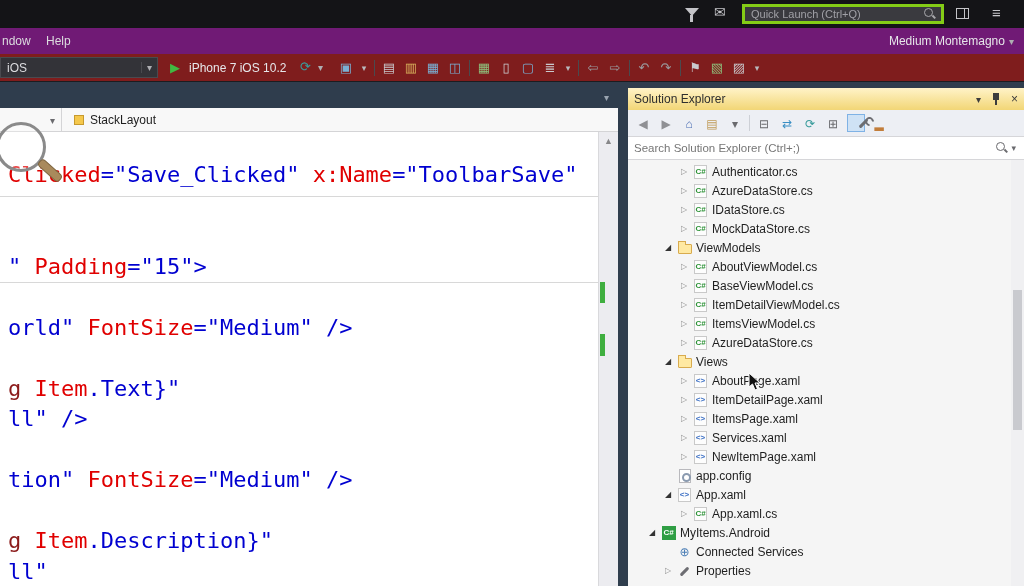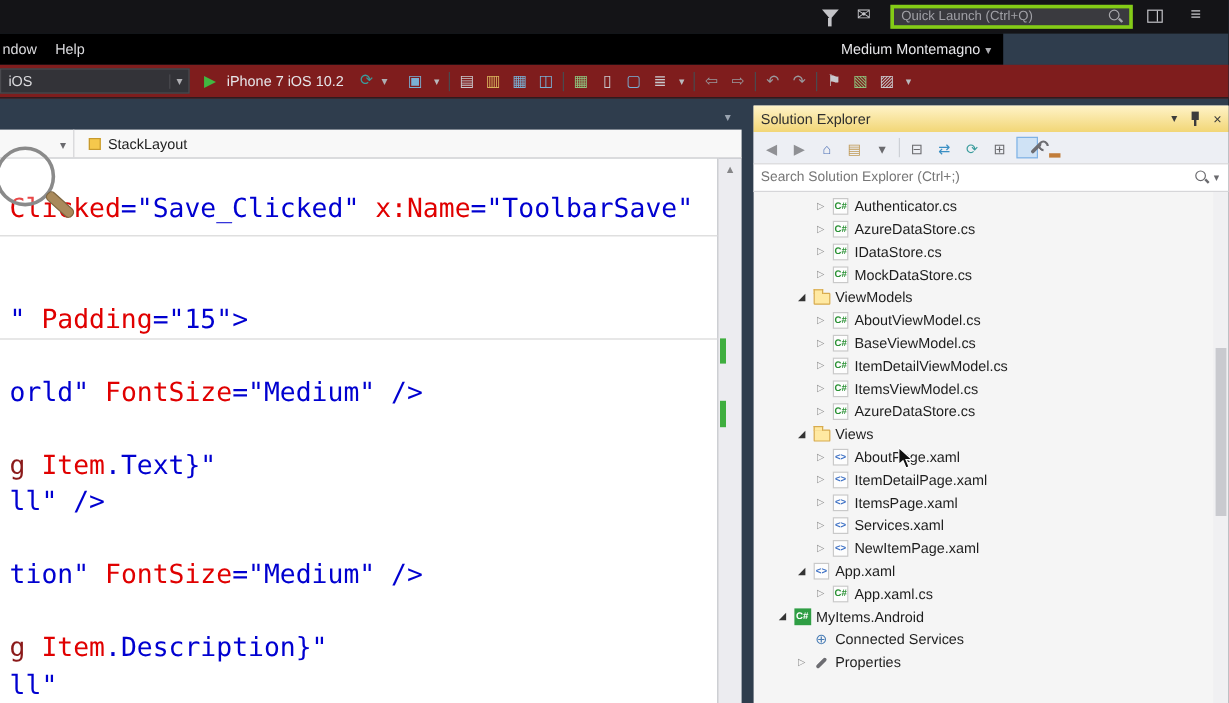--- a/index.html
+++ b/index.html
@@ -22,21 +22,21 @@
   .mag { position:relative; width:14px; height:14px; margin-right:4px; flex:0 0 auto; }
   .mag::before { content:""; position:absolute; left:1px; top:1px; width:7px; height:7px;
     border:1.5px solid #a8a8ac; border-radius:50%; }
   .mag::after { content:""; position:absolute; left:9px; top:9px; width:4px; height:1.5px;
     background:#a8a8ac; transform:rotate(45deg); }
   .win-icon { position:absolute; top:8px; width:13px; height:11px; border:1px solid #c4c4c8; }
   .win-icon::after { content:""; position:absolute; left:7px; top:0; width:1px; height:9px; background:#c4c4c8; }
   .hamburger { position:absolute; left:992px; top:4px; color:#c4c4c8; font-size:15px; }
 
   
-  .menu-bar { position:absolute; left:0; top:28px; width:836px; height:26px; background:#000000;
+  .menu-bar { position:absolute; left:0; top:28px; width:1024px; height:26px; background:#701a75;
     color:#dcdcdf; font-size:12px; }
   .menu-item { position:absolute; top:6px; }
   .user-area { position:absolute; right:10px; top:6px; color:#e6e6e9; font-size:12px; }
   .user-area .caret { color:#aeaeb2; font-size:10px; margin-left:4px; }
 
   
   .toolbar { position:absolute; left:0; top:54px; width:1024px; height:28px; background:#7f1d1d;
     border-bottom:1px solid #1c1c20; }
   .combo { position:absolute; left:0; top:3px; width:158px; height:21px; background:#333338;
     border:1px solid #4a4a4f; color:#dcdcdf; font-size:12px; display:flex; align-items:center; }
@@ -366,20 +366,27 @@
           <span>Services.xaml</span>
         </div>
         <div class="tree-row" style="padding-left: 48px;">
           <span class="arrow">▷</span>
           <span class="t-icon">
             <span class="ic-xaml">&lt;&gt;</span>
           </span>
           <span>NewItemPage.xaml</span>
         </div>
         <div class="tree-row" style="padding-left: 32px;">
+          <span class="arrow"></span>
+          <span class="t-icon">
+            <span class="ic-config"></span>
+          </span>
+          <span>app.config</span>
+        </div>
+        <div class="tree-row" style="padding-left: 32px;">
           <span class="arrow expanded">◢</span>
           <span class="t-icon">
             <span class="ic-xaml">&lt;&gt;</span>
           </span>
           <span>App.xaml</span>
         </div>
         <div class="tree-row" style="padding-left: 48px;">
           <span class="arrow">▷</span>
           <span class="t-icon">
             <span class="ic-csharp">C#</span>

